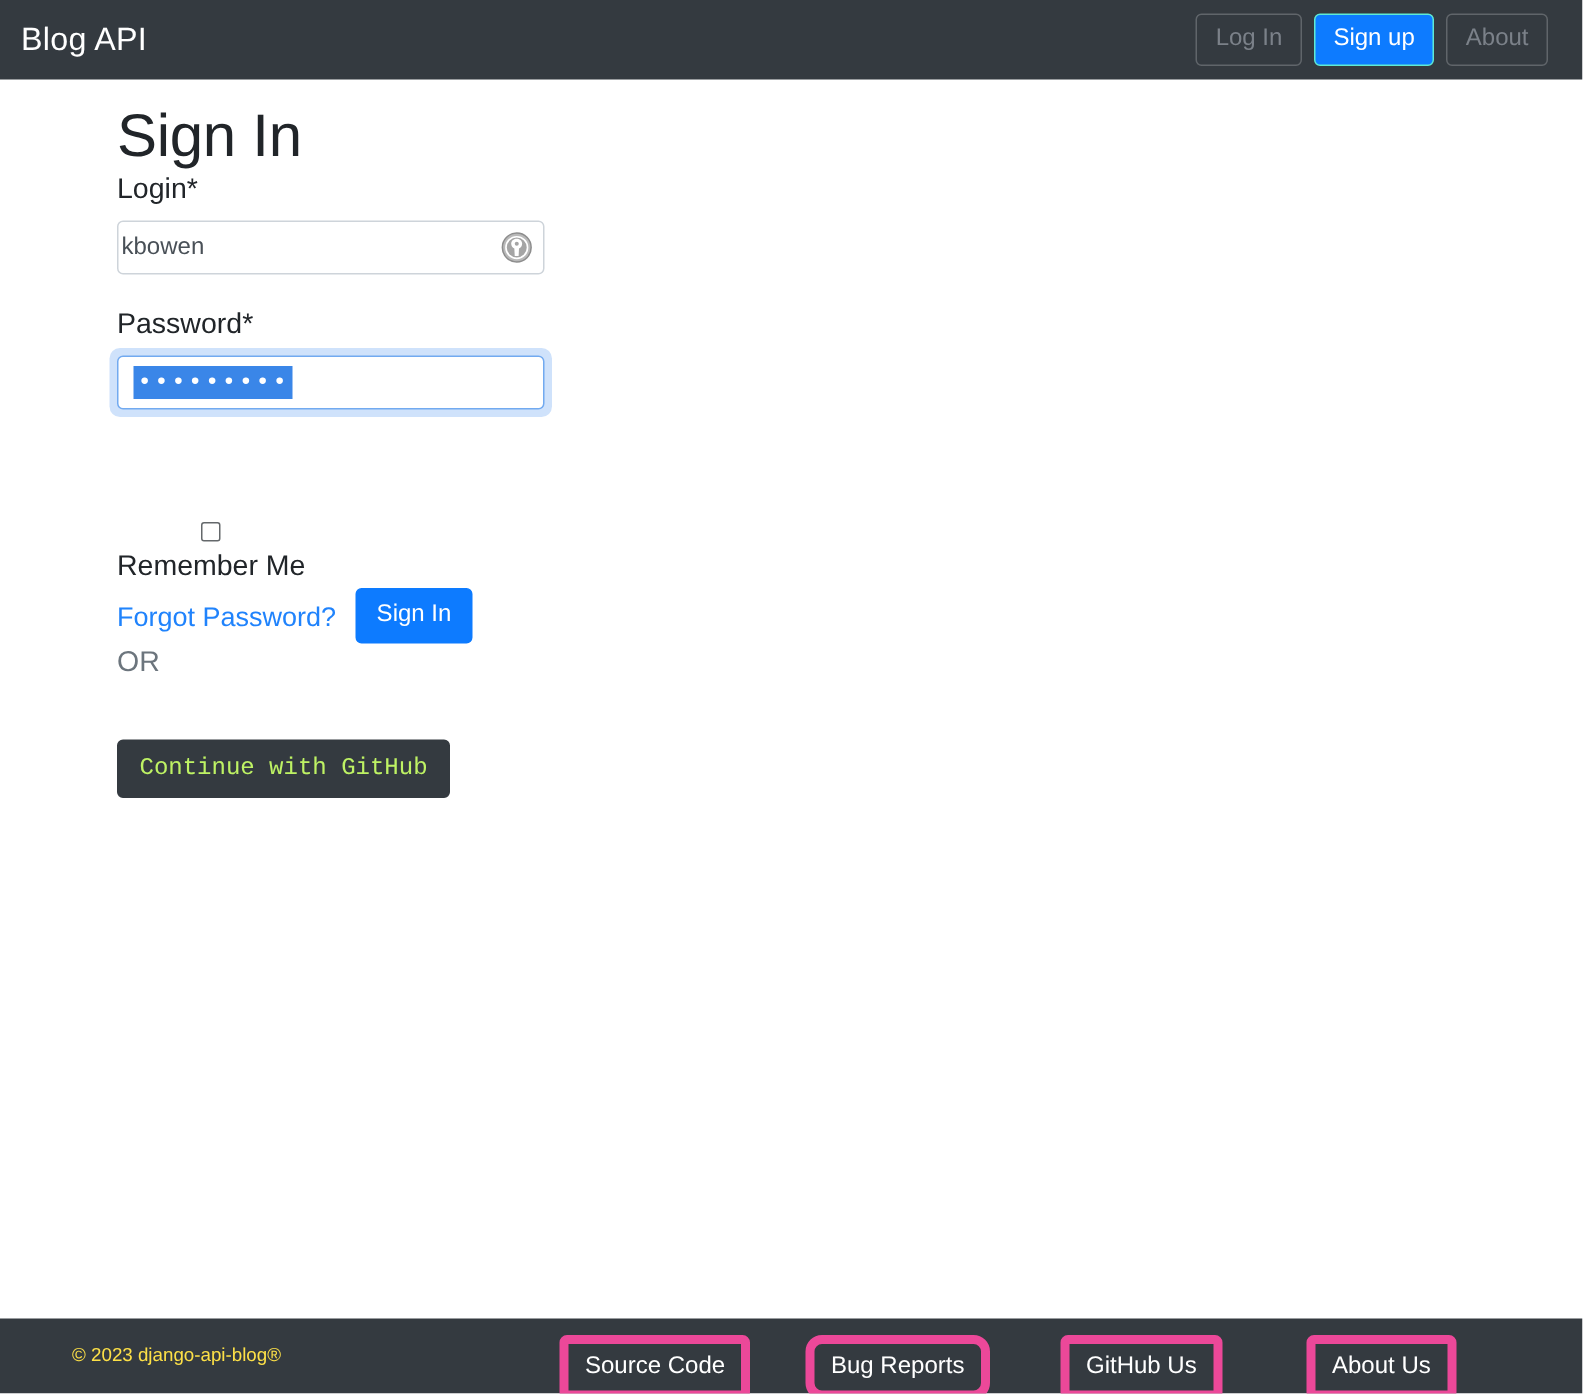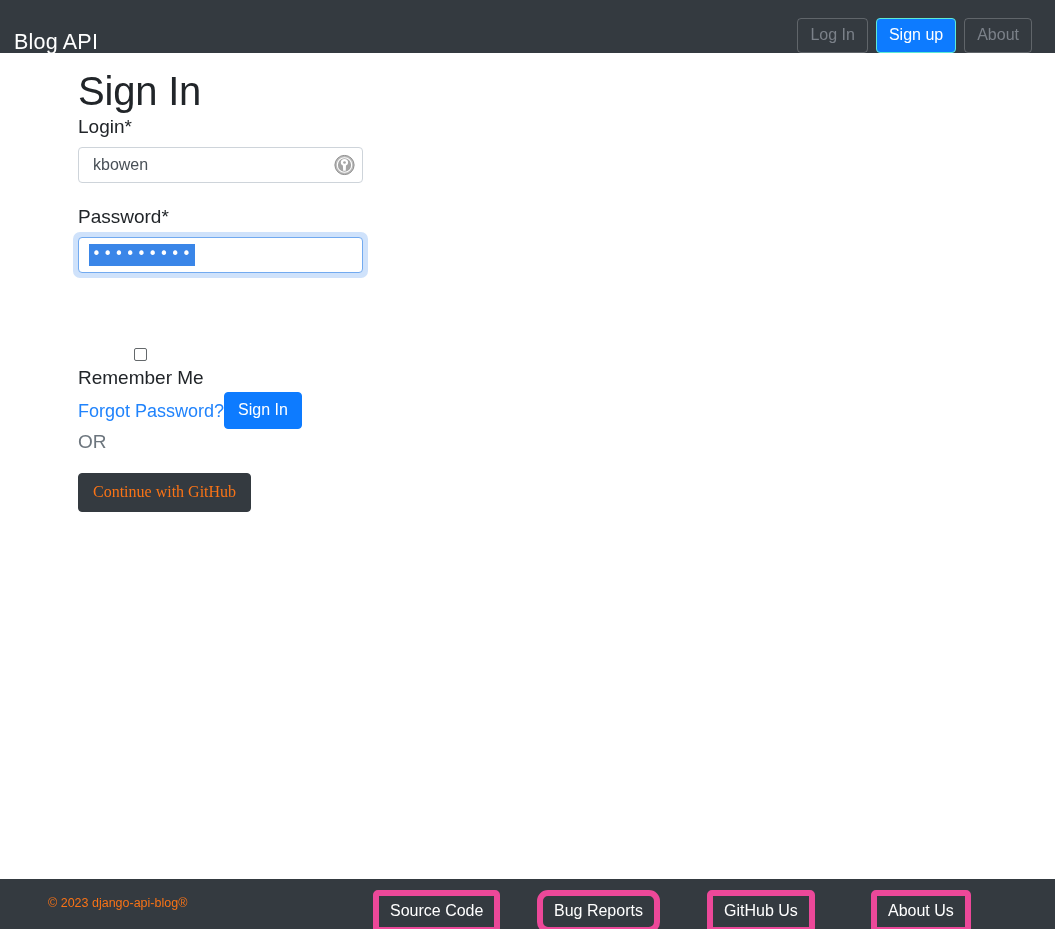--- a/index.html
+++ b/index.html
@@ -19,21 +19,21 @@
   }
 
   
   .navbar {
     position: absolute;
     top: 0; left: 0;
     width: 1055px;
     height: 53px;
     background: #343a40;
     display: flex;
-    align-items: flex-end;
+    align-items: center;
     padding: 0 14px 0 14px;
   }
   .brand {
     color: #ffffff;
     font-size: 21.5px;
     line-height: 1;
     letter-spacing: 0.2px;
     white-space: nowrap;
     text-decoration: none;
   }
@@ -102,21 +102,21 @@
 
   .text-input {
     width: 285px;
     height: 36px;
     border: 1px solid #ced4da;
     border-radius: 4px;
     background: #ffffff;
     font-family: inherit;
     font-size: 16px;
     color: #495057;
-    padding: 0 34px 0 14px;
+    padding: 0 34px 0 2px;
     outline: none;
     display: block;
   }
 
   
   .pw-icon {
     position: absolute;
     right: 8px;
     top: 50%;
     transform: translateY(-50%);
@@ -192,21 +192,21 @@
     cursor: pointer;
   }
 
   
   .action-row {
     position: absolute;
     left: 0;
     top: 275px;
     display: flex;
     align-items: center;
-    gap: 0;
+    gap: 13px;
   }
   .link-forgot {
     font-size: 18px;
     color: #2083fc;
     text-decoration: none;
     line-height: 1;
     cursor: pointer;
     white-space: nowrap;
   }
   .btn-signin {
@@ -227,24 +227,24 @@
     left: 0;
     top: 315px;
     font-size: 19px;
     color: #6c757d;
     line-height: 1;
   }
 
   .btn-github {
     position: absolute;
     left: 0;
-    top: 356px;
-    font-family: Liberation Serif, serif;
-    font-size: 16px;
-    color: #f97316;
+    top: 376px;
+    font-family: Liberation Mono, monospace;
+    font-size: 16px;
+    color: #bef264;
     background: #343a40;
     border: 1px solid #343a40;
     border-radius: 4px;
     padding: 10px 14px 11px 14px;
     line-height: 1;
     cursor: pointer;
     white-space: nowrap;
   }
 
   
@@ -254,21 +254,21 @@
     bottom: 0;
     width: 1055px;
     height: 50px;
     background: #343a40;
   }
   .copyright {
     position: absolute;
     left: 48px;
     top: 18px;
     font-size: 12.5px;
-    color: #f97316;
+    color: #fde047;
     line-height: 1;
     white-space: nowrap;
   }
   .footer-btn {
     position: absolute;
     font-family: inherit;
     font-size: 16px;
     color: #ffffff;
     background: transparent;
     border: 6px solid #ec4899;

